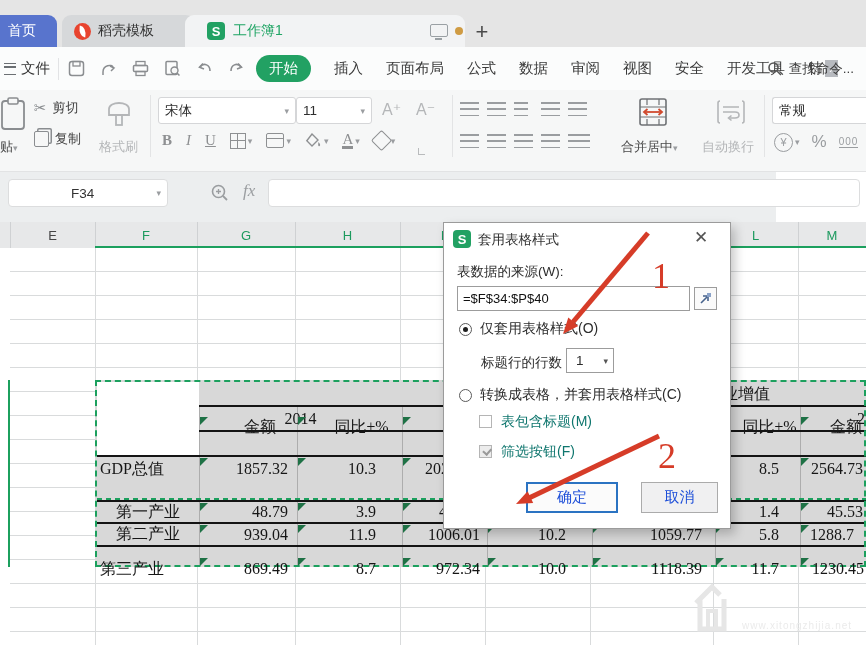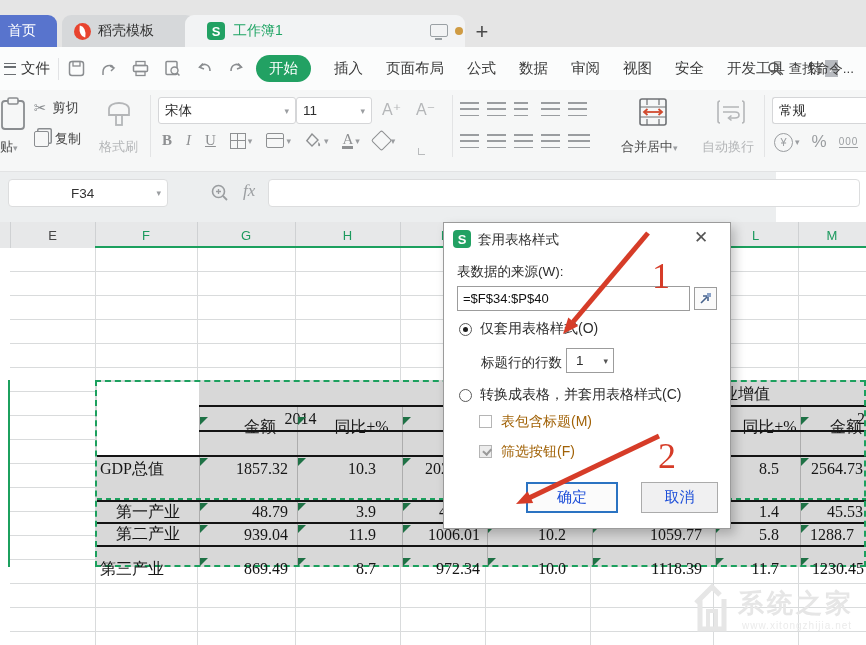--- a/index.html
+++ b/index.html
@@ -101,21 +101,21 @@
   
   .dlg{left:443px;top:222px;width:288px;height:307px;background:#fff;border:1px solid #9b9b9b;z-index:40;
        box-shadow:4px 5px 10px rgba(0,0,0,.22);font-size:14px;color:#2c2c2c;}
   .dlg .abs{position:absolute;}
   .radio{width:13px;height:13px;border:1px solid #5a5a5a;border-radius:50%;background:#fff;}
   .radio.on:after{content:"";position:absolute;left:3px;top:3px;width:5px;height:5px;border-radius:50%;background:#1f1f1f;}
   .chk{width:13px;height:13px;border:1px solid #b5b5b5;background:#fff;}
   .chk.dis{background:#ececec;}
   .chk.on:after{content:"";position:absolute;left:2.5px;top:2px;width:6px;height:3.5px;border-left:2px solid #9a9a9a;border-bottom:2px solid #9a9a9a;transform:rotate(-48deg);}
   .dbtn{display:flex;align-items:center;justify-content:center;font-size:15px;color:#1d4ed8;}
-  .graylab{color:#a16207;}
+  .graylab{color:#0f766e;}
 
   
   .overlay{left:0;top:0;width:866px;height:645px;z-index:60;pointer-events:none;}
   .wm{left:686px;top:577px;width:180px;height:66px;z-index:5;color:#e2e2e2;}
   .wm-name{position:absolute;left:52px;top:9px;font-size:26px;font-weight:bold;letter-spacing:3px;color:#e6e6e6;}
   .wm-url{position:absolute;left:56px;top:43px;font-size:10px;color:#ebebeb;letter-spacing:1px;}
 </style>
 </head>
 <body>
 
@@ -439,21 +439,20 @@
 
   <div class="abs dbtn" style="left:82px;top:259px;width:92px;height:31px;background:#fbfbfb;border:2px solid #2b73c2;">确定</div>
   <div class="abs dbtn" style="left:197px;top:259px;width:77px;height:31px;background:#f0f0f1;border:1px solid #ababab;">取消</div>
 </div>
 
 <div class="abs wm">
   <svg width="48" height="52" viewBox="0 0 48 52" style="position:absolute;left:0;top:4px;">
     <path d="M10 22 L26 6 L34 14 M14 18 L14 48 L38 48 L38 18" fill="none" stroke="#e6e6e6" stroke-width="5"></path>
     <path d="M22 48 L22 30 L30 30 L30 48" fill="none" stroke="#e6e6e6" stroke-width="4"></path>
   </svg>
-  <div class="wm-name">系统之家</div>
   <div class="wm-url">www.xitongzhijia.net</div>
 </div>
 
 <svg class="abs overlay" viewBox="0 0 866 645">
   <g>
     <line x1="648" y1="233" x2="573" y2="322" stroke="#d63c28" stroke-width="5"></line>
     <polygon points="563,334 578.2,325.9 568.3,317.5" fill="#d63c28"></polygon>
     <text x="652" y="288" font-size="36" fill="#d63c28" font-family="Liberation Serif, DejaVu Serif, serif">1</text>
   </g>
   <g>

